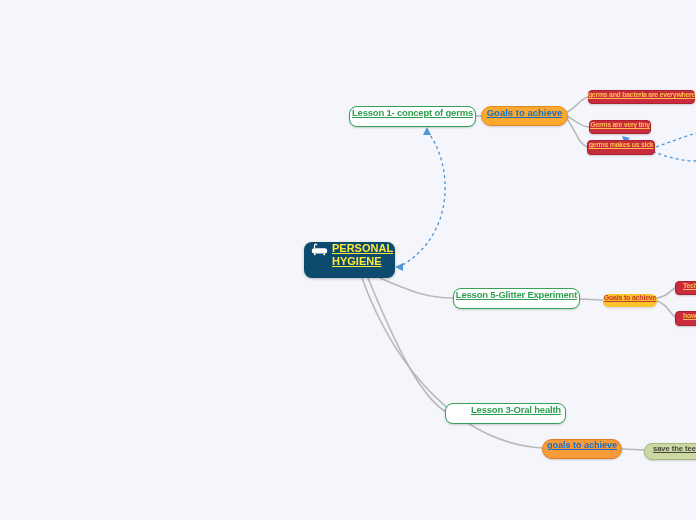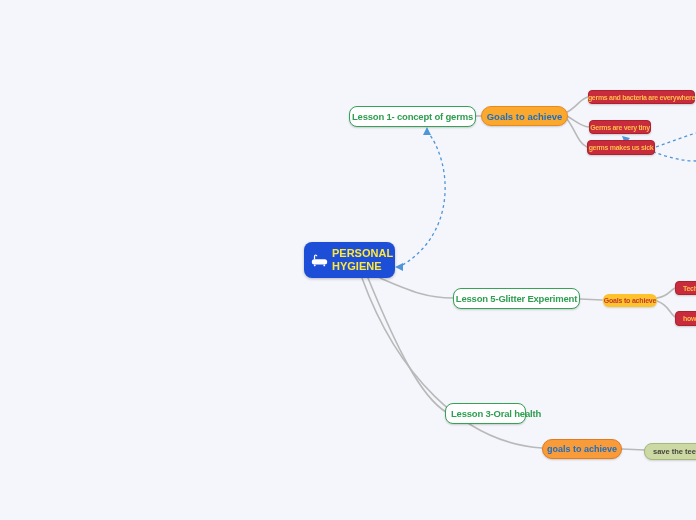--- a/index.html
+++ b/index.html
@@ -3,39 +3,39 @@
 <meta charset="utf-8">
 <style>
   html,body{margin:0;padding:0;background:#e9e9e9;}
   .canvas{
     position:relative;width:696px;height:520px;overflow:hidden;
     background:#f5f6fb;
     font-family:"Liberation Sans",sans-serif;
   }
   svg.edges{position:absolute;left:0;top:0;width:696px;height:520px;}
   .node{
-    position:absolute;display:flex;align-items:center;justify-content:center;
-    box-sizing:border-box;white-space:nowrap;font-weight:bold;cursor:pointer;
+    position:absolute;display:flex;justify-content:center;
+    box-sizing:border-box;white-space:nowrap;font-weight:bold;cursor:pointer;text-decoration:underline;
   }
   .root{
     left:304px;top:242px;width:91px;height:36px;
-    background:#1d4ed8;border-radius:8px;color:#ffe83a;
+    background:#0c4a6e;border-radius:8px;color:#ffe83a;
     font-size:11px;line-height:1.15;justify-content:flex-start;
     padding-left:7px;box-shadow:0 1px 3px rgba(0,0,0,.25);
   }
   .root .label{width:60px;white-space:normal;}
   .root .icon{width:17px;height:14px;margin-right:4px;flex:0 0 auto;}
   .lesson{
     background:#ffffff;border:1.5px solid #35a257;color:#2e9e50;
     border-radius:8px;font-size:9.5px;letter-spacing:-0.2px;
     box-shadow:0 1px 2px rgba(0,0,0,.18);
   }
   .lesson1{left:349px;top:106px;width:127px;height:21px;}
   .lesson2{left:453px;top:288px;width:127px;height:21px;}
-  .lesson3{left:445px;top:403px;width:81px;height:21px;padding-left:21px;}
+  .lesson3{left:445px;top:403px;width:121px;height:21px;padding-left:21px;}
   .goals-big{
     background:#fba92e;border:1.5px solid #e8891d;color:#1a6fc4;
     border-radius:10px;box-shadow:0 1px 2px rgba(0,0,0,.18);
   }
   .goals1{left:481px;top:106px;width:87px;height:20px;font-size:9.5px;}
   .goals3{left:542px;top:439px;width:80px;height:20px;font-size:9px;background:#f99b38;border-color:#e07b20;}
   .goals-small{
     left:603px;top:294px;width:54px;height:13px;
     background:#fcc32c;color:#c3392c;border-radius:6px;
     font-size:7px;letter-spacing:-0.2px;box-shadow:0 1px 2px rgba(0,0,0,.15);

